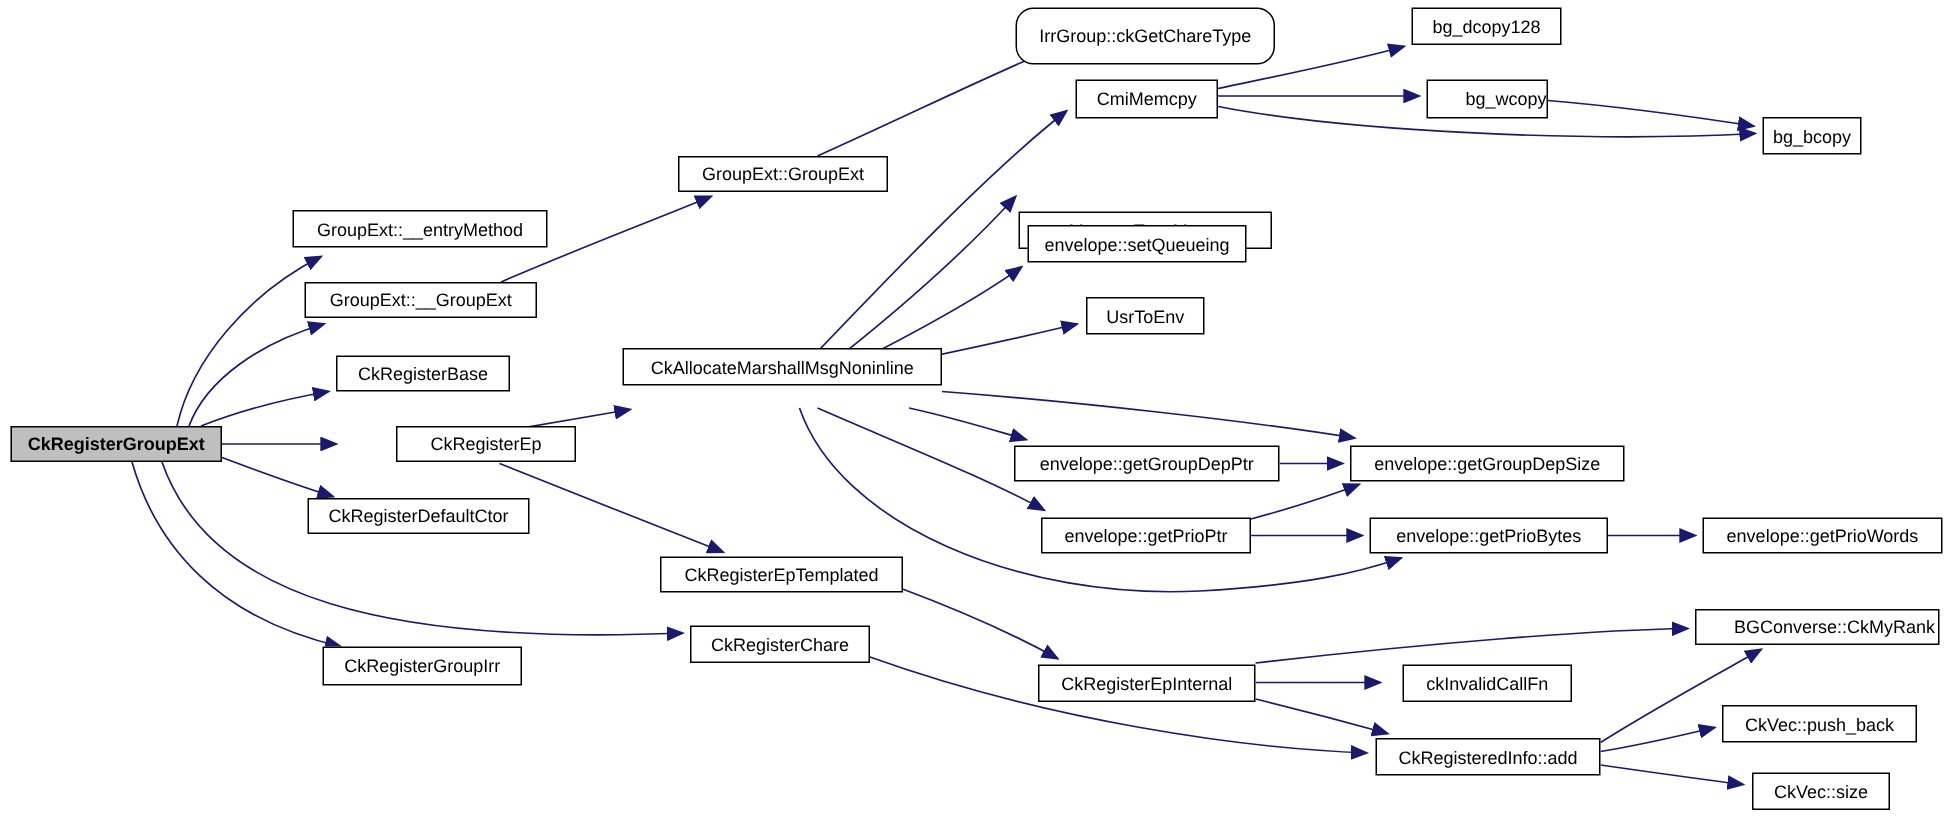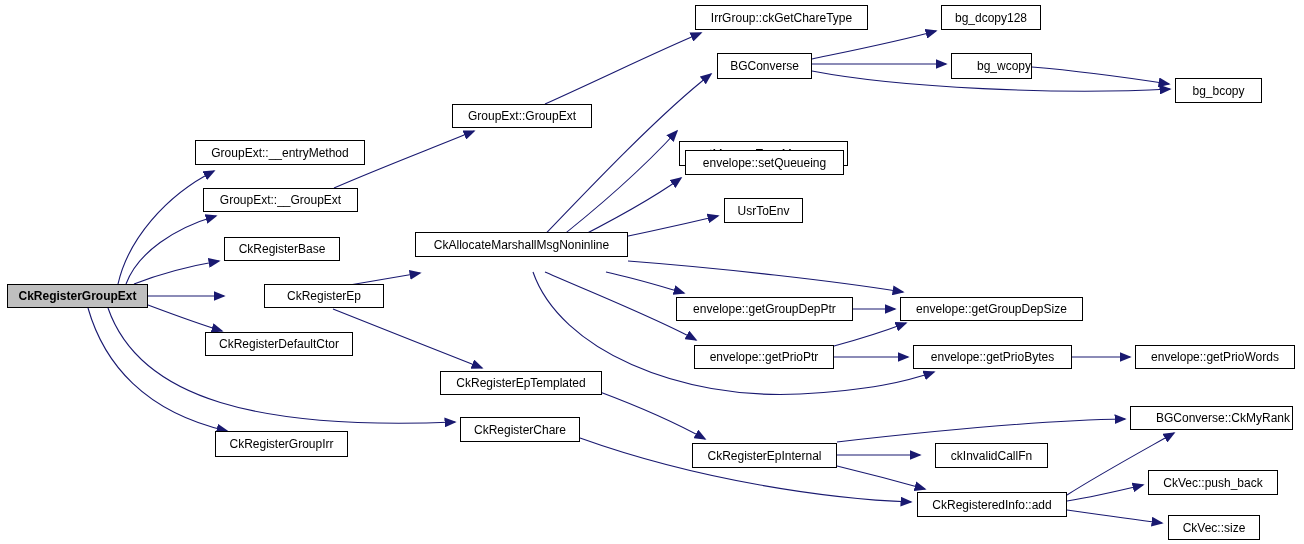--- a/index.html
+++ b/index.html
@@ -115,42 +115,42 @@
       </div>
       <div class="node" style="left: 215px; top: 431px; width: 133px; height: 26px;">
         <span>CkRegisterGroupIrr</span>
       </div>
       <div class="node" style="left: 452px; top: 104px; width: 140px; height: 24px;">
         <span>GroupExt::GroupExt</span>
       </div>
       <div class="node" style="left: 415px; top: 232px; width: 213px; height: 25px;">
         <span>CkAllocateMarshallMsgNoninline</span>
       </div>
-      <div class="node" style="left: 695px; top: 5px; width: 173px; height: 25px;">
+      <div class="node" style="left: 677px; top: 5px; width: 173px; height: 38px; border-radius: 12px;">
         <span>IrrGroup::ckGetChareType</span>
       </div>
       <div class="node" style="left: 717px; top: 53px; width: 95px; height: 26px;">
-        <span>BGConverse</span>
+        <span>CmiMemcpy</span>
       </div>
       <div class="node" style="left: 679px; top: 102px; width: 169px; height: 25px; margin-top: 39px;">
         <span>setMemoryTypeMessage</span>
       </div>
-      <div class="node" style="left: 685px; top: 150px; width: 159px; height: 25px;">
+      <div class="node" style="left: 685px; top: 150px; width: 146px; height: 25px;">
         <span>envelope::setQueueing</span>
       </div>
       <div class="node" style="left: 724px; top: 198px; width: 79px; height: 25px;">
         <span>UsrToEnv</span>
       </div>
       <div class="node" style="left: 941px; top: 5px; width: 100px; height: 25px;">
         <span>bg_dcopy128</span>
       </div>
       <div class="node" style="left: 951px; top: 53px; width: 81px; height: 26px; justify-content: flex-end;">
         <span>bg_wcopy</span>
       </div>
-      <div class="node" style="left: 1175px; top: 78px; width: 87px; height: 25px;">
+      <div class="node" style="left: 1175px; top: 78px; width: 66px; height: 25px;">
         <span>bg_bcopy</span>
       </div>
       <div class="node" style="left: 676px; top: 297px; width: 177px; height: 24px;">
         <span>envelope::getGroupDepPtr</span>
       </div>
       <div class="node" style="left: 900px; top: 297px; width: 183px; height: 24px;">
         <span>envelope::getGroupDepSize</span>
       </div>
       <div class="node" style="left: 694px; top: 345px; width: 140px; height: 24px;">
         <span>envelope::getPrioPtr</span>

